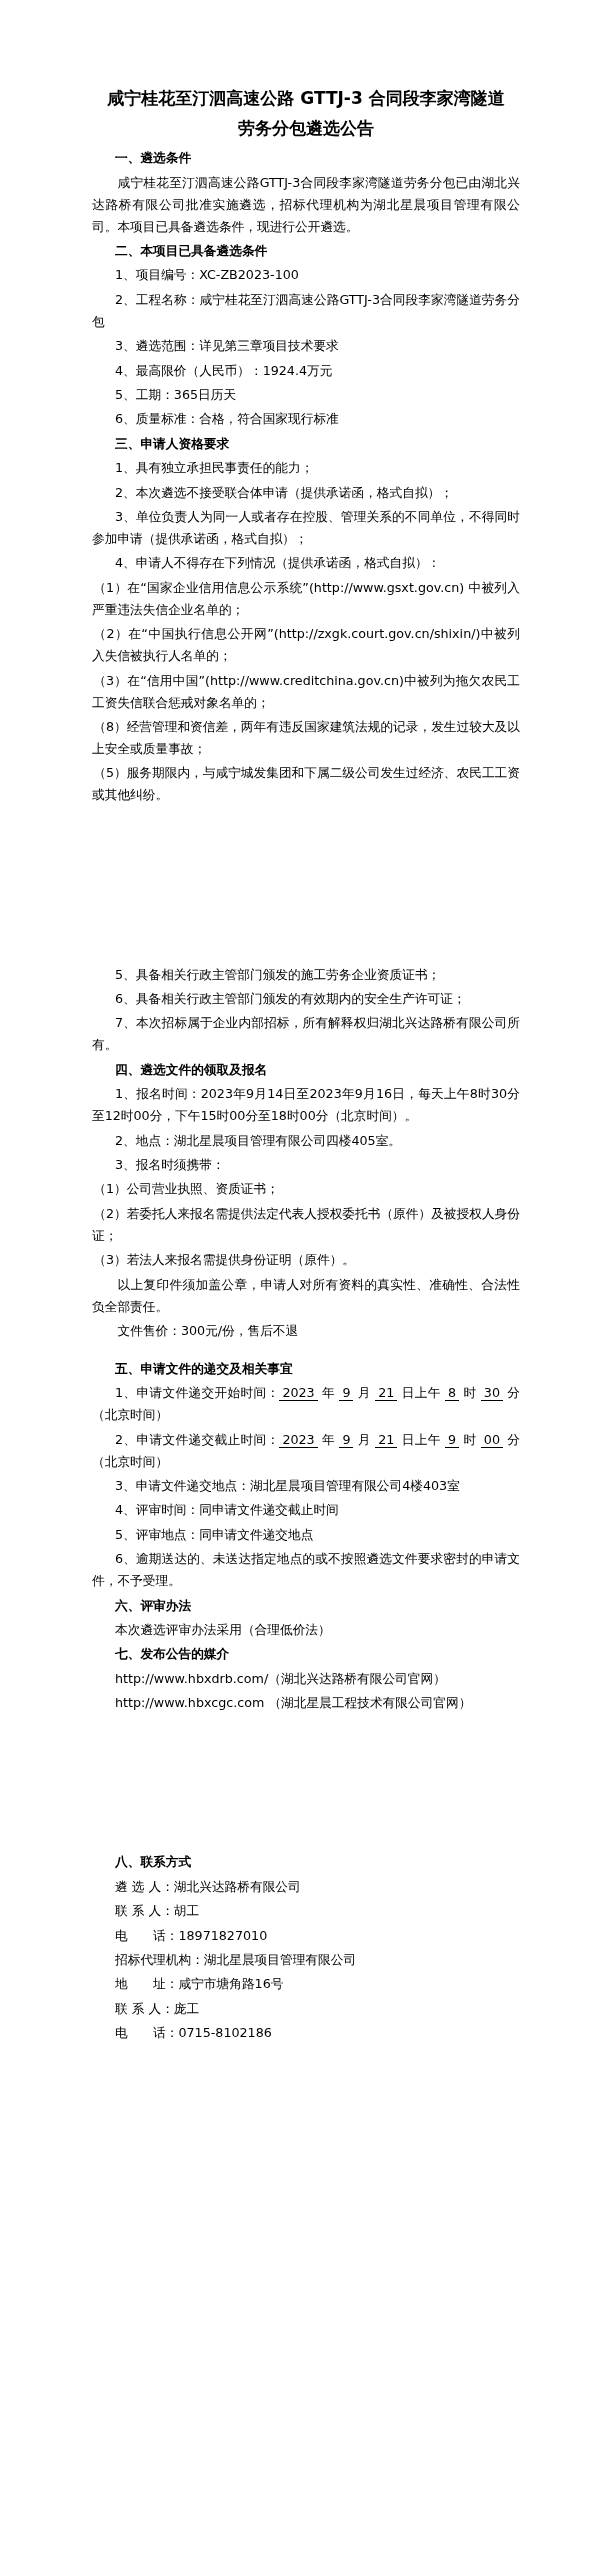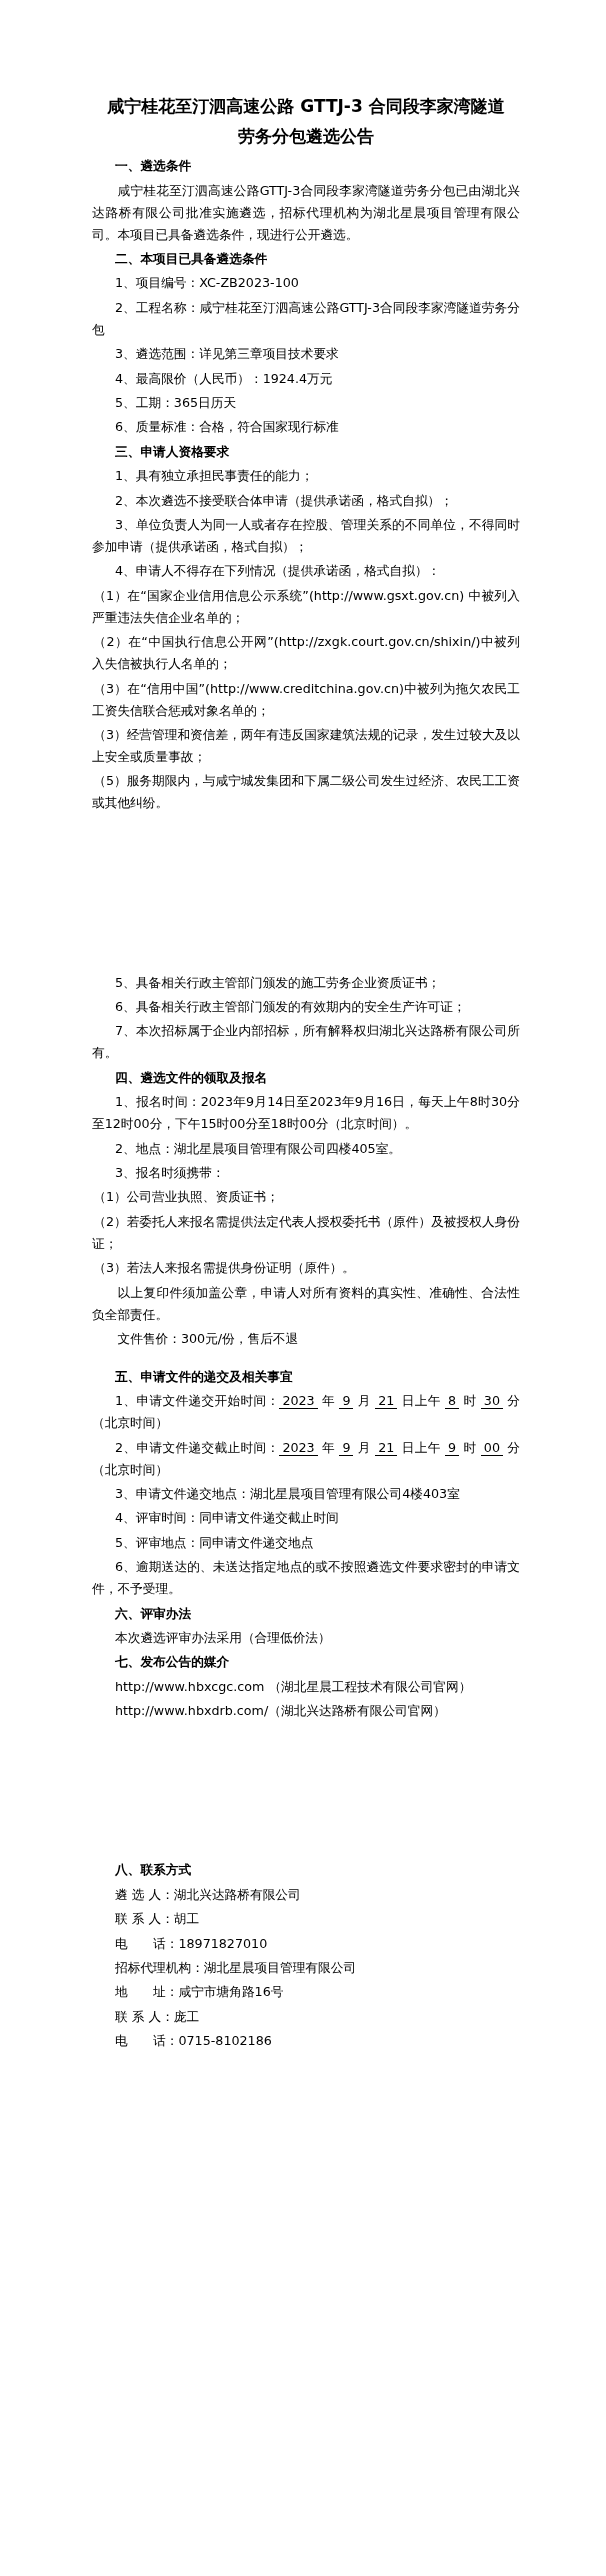--- a/index.html
+++ b/index.html
@@ -8,21 +8,21 @@
     width:607px;
     height:2576px;
     background:#ffffff;
     color:#000000;
     font-family:"DejaVu Sans","Liberation Sans",sans-serif;
     overflow:hidden;
   }
   .content{
     position:absolute;
     left:92px;
-    top:16px;
+    top:8px;
     width:428px;
     font-size:12.7px;
     line-height:22px;
     text-align:justify;
   }
   .title-wrap{padding-top:76px;margin-bottom:4.9px;}
   .b-title{
     text-align:center;
     font-weight:bold;
     font-size:17px;
@@ -58,21 +58,21 @@
         <p class="b-item">5、工期：365日历天</p>
         <p class="b-item">6、质量标准：合格，符合国家现行标准</p>
         <p class="b-heading">三、申请人资格要求</p>
         <p class="b-item">1、具有独立承担民事责任的能力；</p>
         <p class="b-item">2、本次遴选不接受联合体申请（提供承诺函，格式自拟）；</p>
         <p class="b-item">3、单位负责人为同一人或者存在控股、管理关系的不同单位，不得同时参加申请（提供承诺函，格式自拟）；</p>
         <p class="b-item">4、申请人不得存在下列情况（提供承诺函，格式自拟）：</p>
         <p class="b-sub">（1）在“国家企业信用信息公示系统”(http://www.gsxt.gov.cn) 中被列入严重违法失信企业名单的；</p>
         <p class="b-sub">（2）在“中国执行信息公开网”(http://zxgk.court.gov.cn/shixin/)中被列入失信被执行人名单的；</p>
         <p class="b-sub">（3）在“信用中国”(http://www.creditchina.gov.cn)中被列为拖欠农民工工资失信联合惩戒对象名单的；</p>
-        <p class="b-sub">（3）经营管理和资信差，两年有违反国家建筑法规的记录，发生过较大及以上安全或质量事故；</p>
+        <p class="b-sub">（8）经营管理和资信差，两年有违反国家建筑法规的记录，发生过较大及以上安全或质量事故；</p>
         <p class="b-sub">（5）服务期限内，与咸宁城发集团和下属二级公司发生过经济、农民工工资或其他纠纷。</p>
         <div class="gap" style="height: 155px;"></div>
         <p class="b-item">5、具备相关行政主管部门颁发的施工劳务企业资质证书；</p>
         <p class="b-item">6、具备相关行政主管部门颁发的有效期内的安全生产许可证；</p>
         <p class="b-item">7、本次招标属于企业内部招标，所有解释权归湖北兴达路桥有限公司所有。</p>
         <p class="b-heading">四、遴选文件的领取及报名</p>
         <p class="b-item">1、报名时间：2023年9月14日至2023年9月16日，每天上午8时30分至12时00分，下午15时00分至18时00分（北京时间）。</p>
         <p class="b-item">2、地点：湖北星晨项目管理有限公司四楼405室。</p>
         <p class="b-item">3、报名时须携带：</p>
         <p class="b-sub">（1）公司营业执照、资质证书；</p>
@@ -84,22 +84,22 @@
         <p class="b-heading">五、申请文件的递交及相关事宜</p>
         <p class="b-item"><span>1、申请文件递交开始时间：</span><span class="blank">2023</span><span> 年 </span><span class="blank">9</span><span> 月 </span><span class="blank">21</span><span> 日上午 </span><span class="blank">8</span><span> 时 </span><span class="blank">30</span><span> 分（北京时间）</span></p>
         <p class="b-item"><span>2、申请文件递交截止时间：</span><span class="blank">2023</span><span> 年 </span><span class="blank">9</span><span> 月 </span><span class="blank">21</span><span> 日上午 </span><span class="blank">9</span><span> 时 </span><span class="blank">00</span><span> 分（北京时间）</span></p>
         <p class="b-item">3、申请文件递交地点：湖北星晨项目管理有限公司4楼403室</p>
         <p class="b-item">4、评审时间：同申请文件递交截止时间</p>
         <p class="b-item">5、评审地点：同申请文件递交地点</p>
         <p class="b-item">6、逾期送达的、未送达指定地点的或不按照遴选文件要求密封的申请文件，不予受理。</p>
         <p class="b-heading">六、评审办法</p>
         <p class="b-item">本次遴选评审办法采用（合理低价法）</p>
         <p class="b-heading">七、发布公告的媒介</p>
+        <p class="b-item">http://www.hbxdrb.com/（湖北兴达路桥有限公司官网）</p>
         <p class="b-item">http://www.hbxcgc.com （湖北星晨工程技术有限公司官网）</p>
-        <p class="b-item">http://www.hbxdrb.com/（湖北兴达路桥有限公司官网）</p>
         <div class="gap" style="height: 135px;"></div>
         <p class="b-heading">八、联系方式</p>
         <p class="b-item">遴 选 人：湖北兴达路桥有限公司</p>
         <p class="b-item">联 系 人：胡工</p>
         <p class="b-item">电　　话：18971827010</p>
         <p class="b-item">招标代理机构：湖北星晨项目管理有限公司</p>
         <p class="b-item">地　　址：咸宁市塘角路16号</p>
         <p class="b-item">联 系 人：庞工</p>
         <p class="b-item">电　　话：0715-8102186</p>
       </div>

